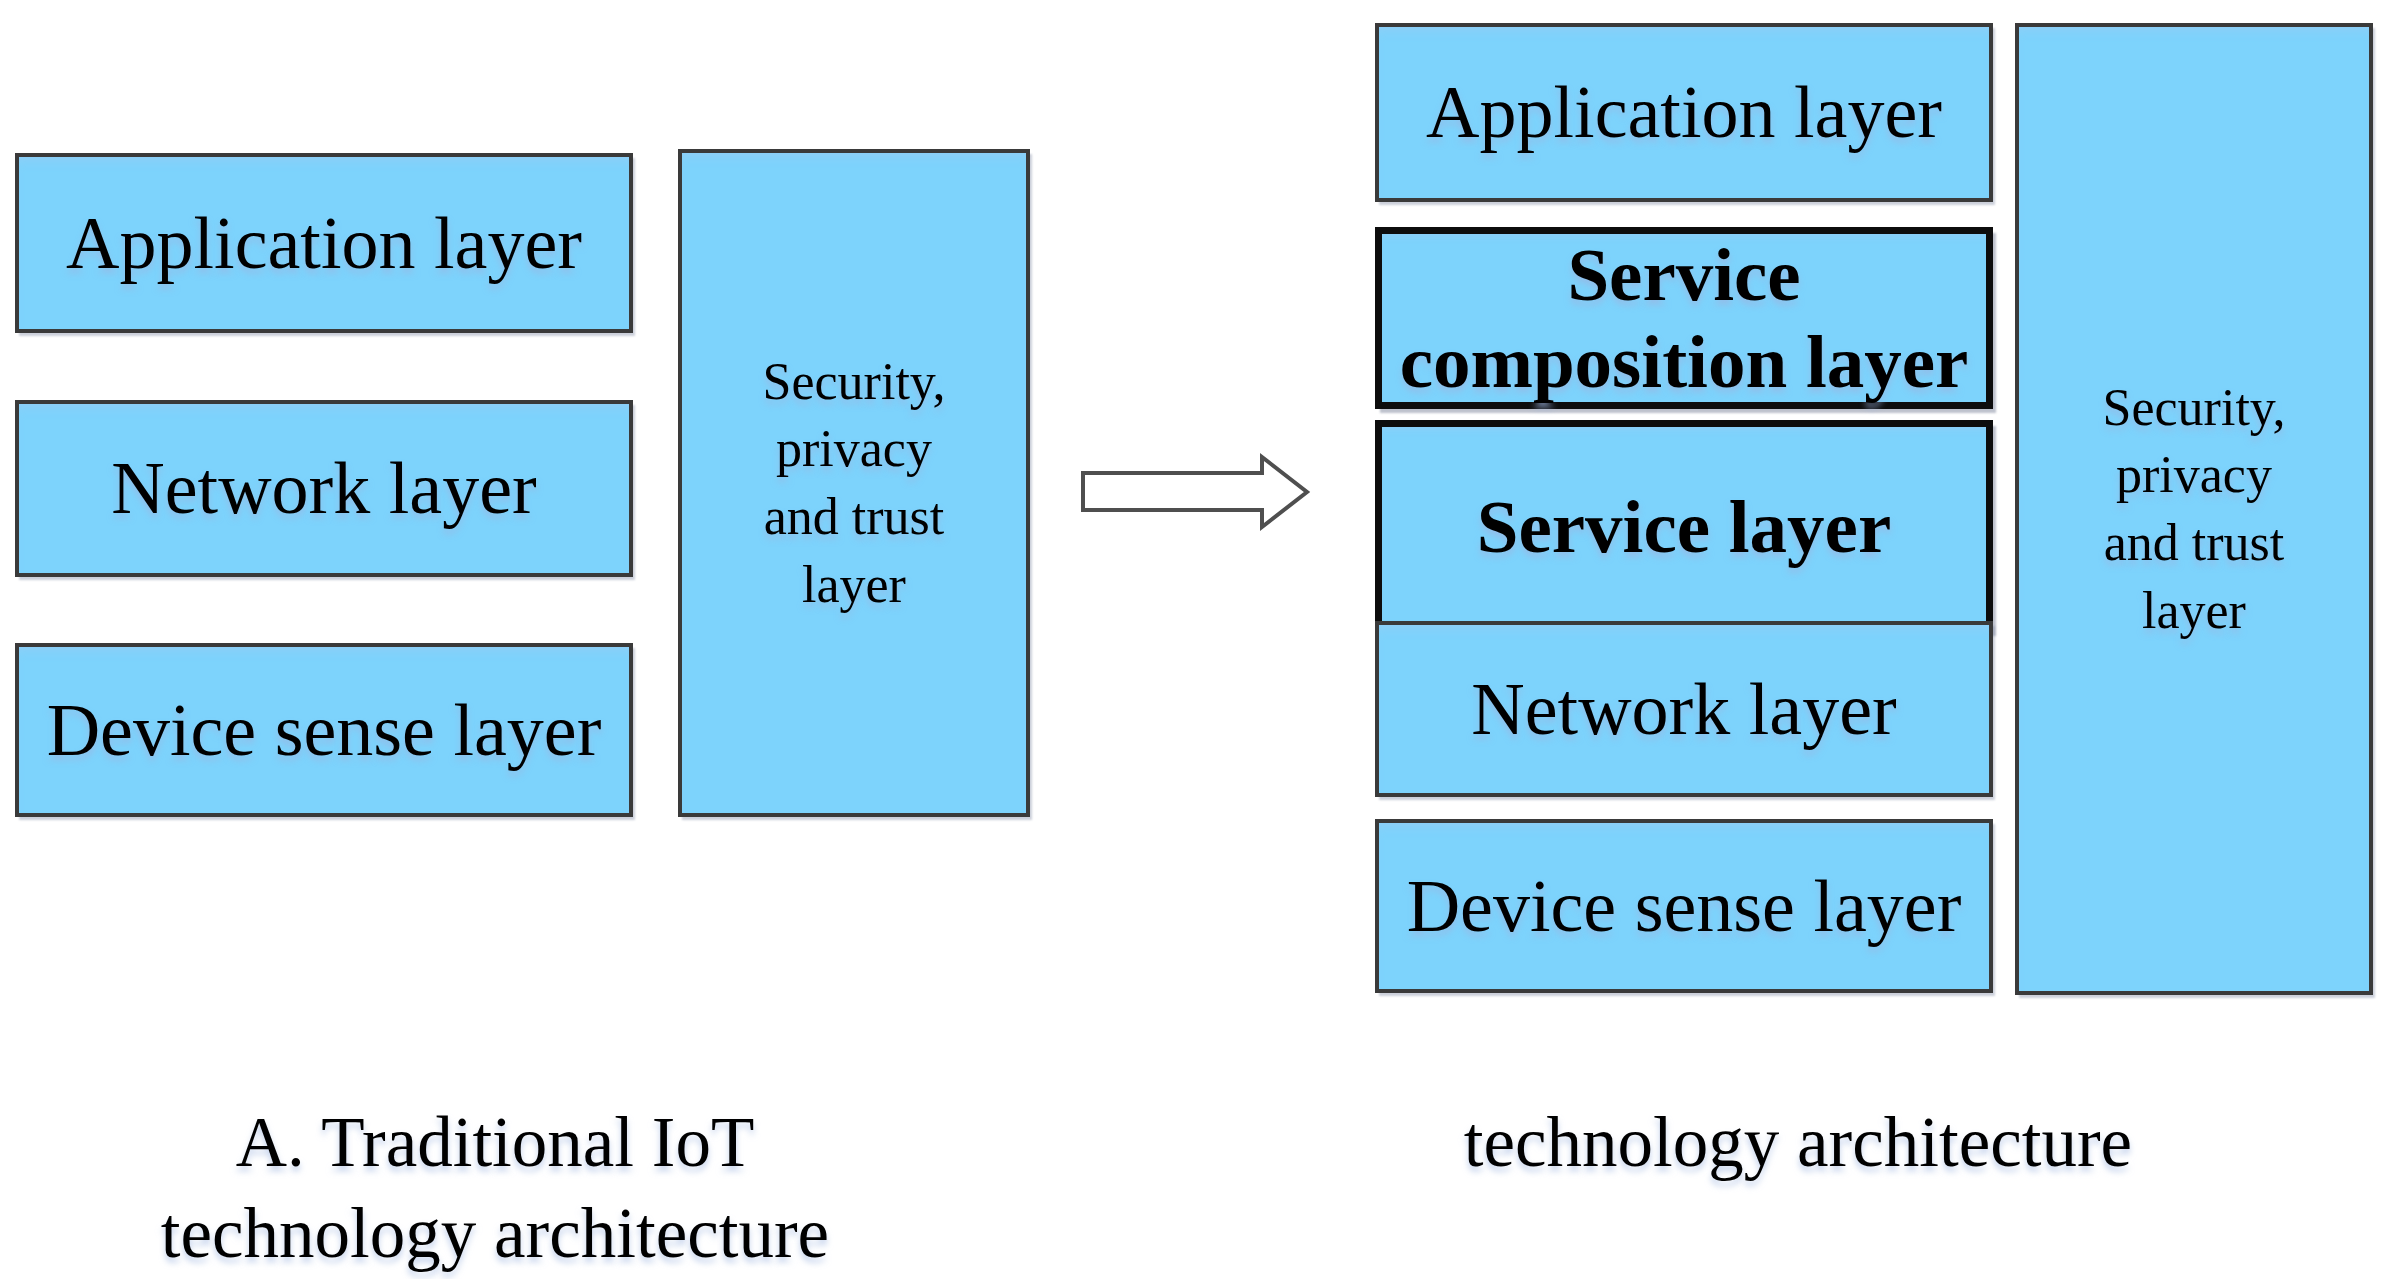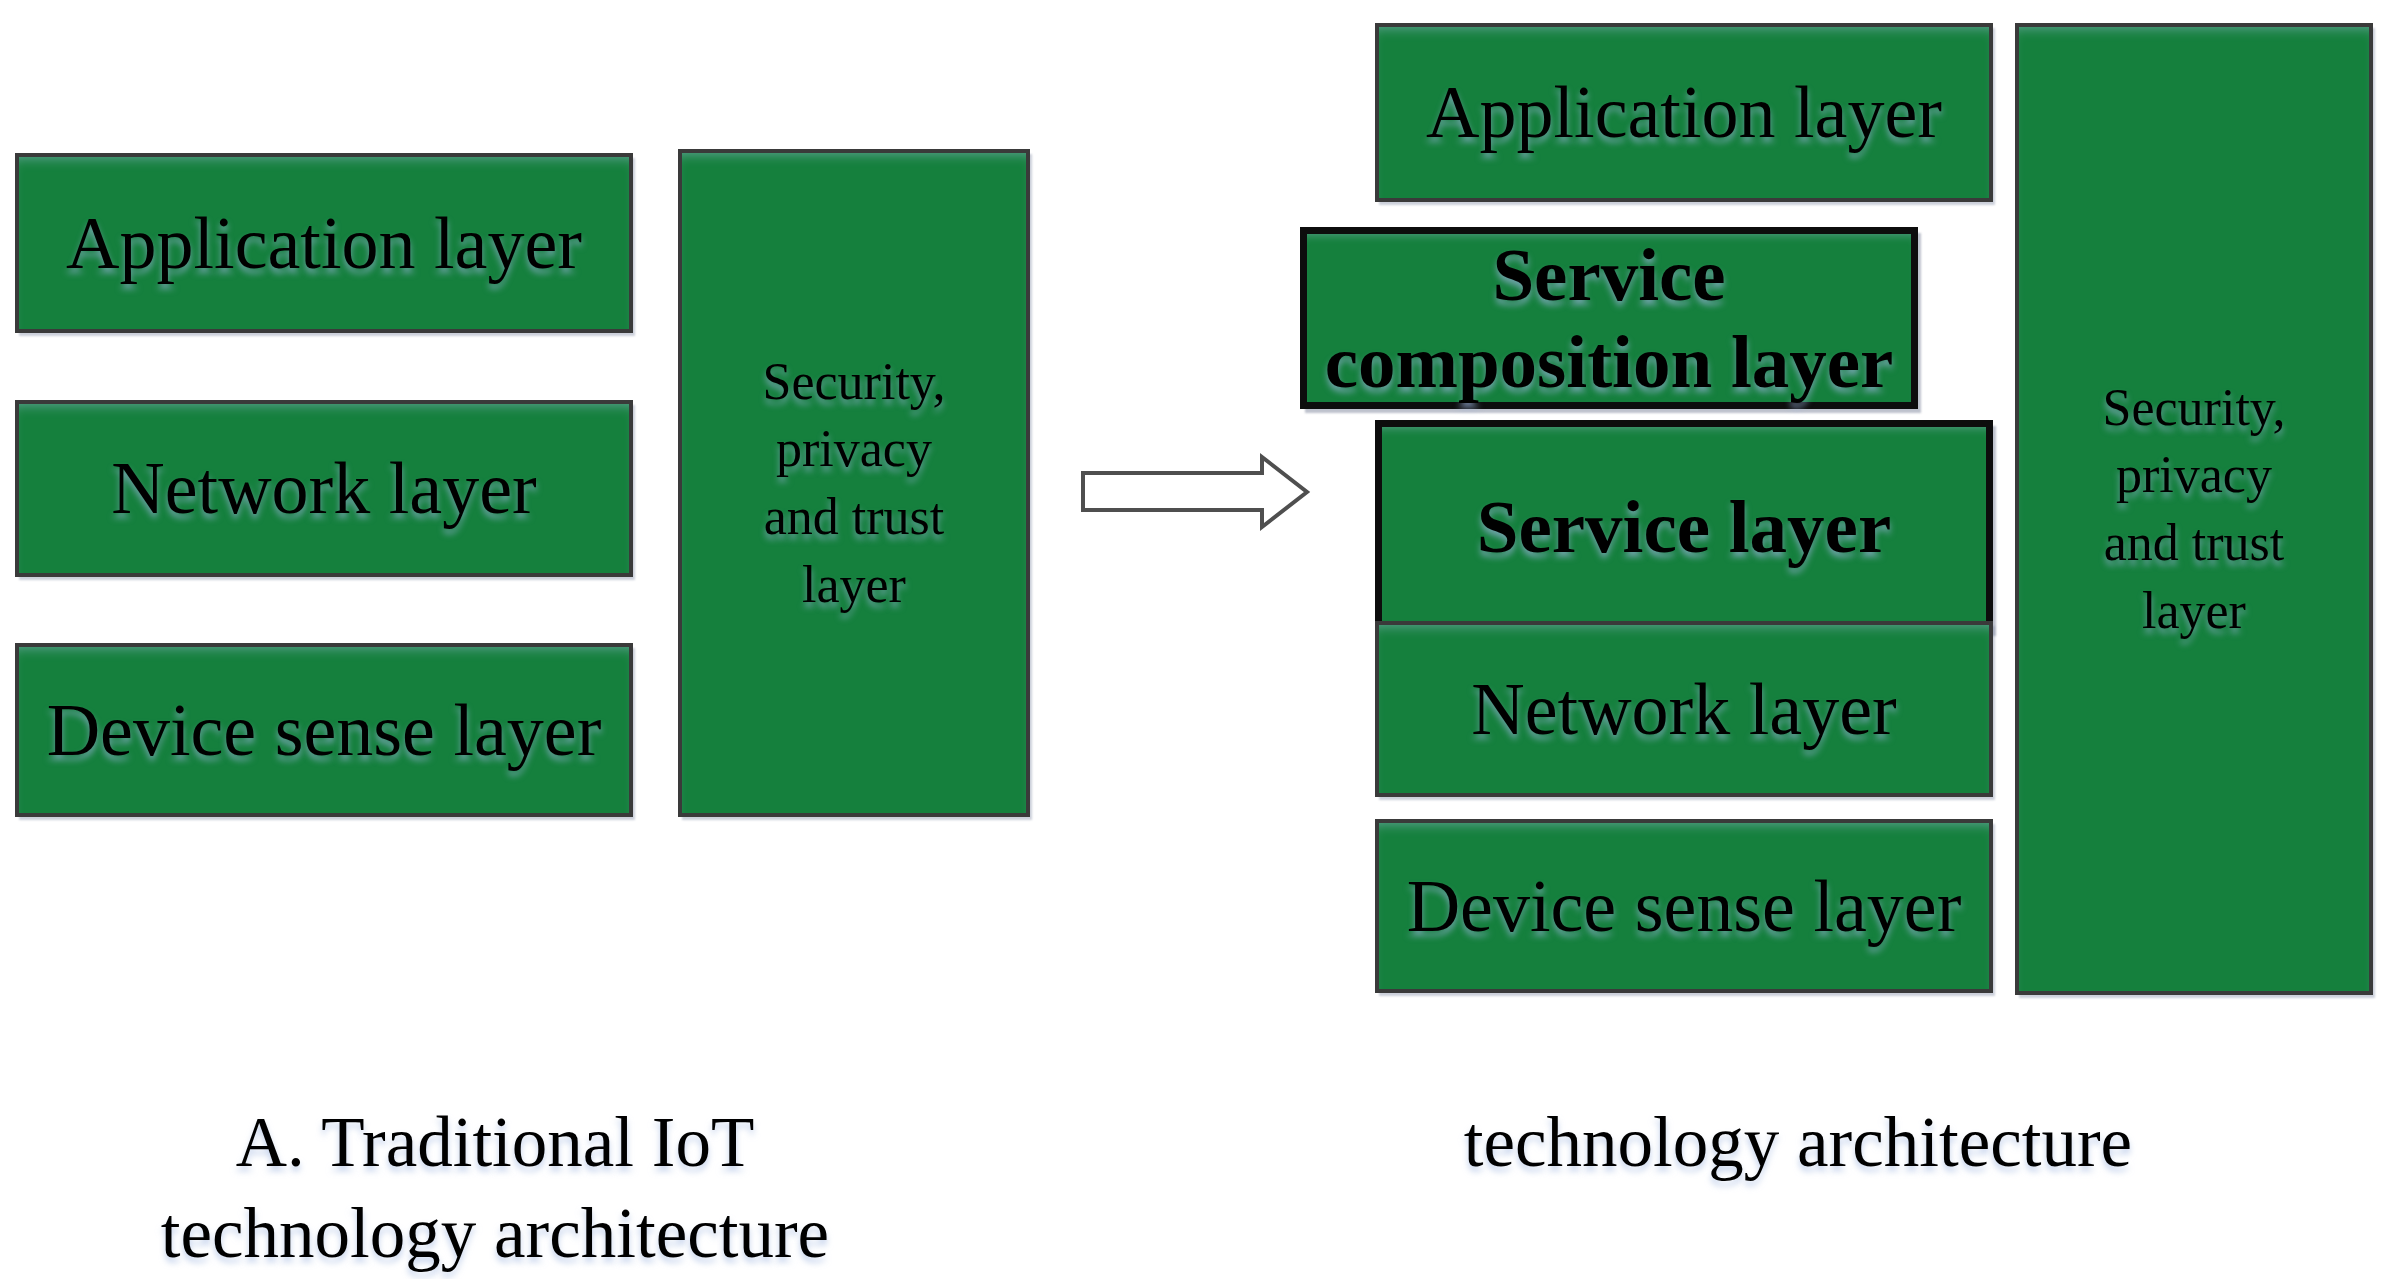--- a/index.html
+++ b/index.html
@@ -7,21 +7,21 @@
     position:relative;
     width:2387px; height:1279px;
     background:#ffffff;
     color:#000;
     font-family:"Liberation Serif","DejaVu Serif",serif;
     overflow:hidden;
   }
   .box {
     position:absolute;
     box-sizing:border-box;
-    background:#15803d;
+    background:#7dd3fc;
     border:4px solid #3a3a3a;
     display:flex;
     align-items:center;
     justify-content:center;
     text-align:center;
     box-shadow:
       3px 4px 2px -1px rgba(120,132,158,0.38),
       inset 0 9px 12px -7px rgba(175,198,240,0.45);
   }
   .box.bold-border {
@@ -79,21 +79,21 @@
   </div>
 
   <svg class="arrow-svg" style="left:1075px; top:445px;" width="245" height="95" viewBox="0 0 245 95" aria-hidden="true">
     <polygon points="8,28 187,28 187,12 232,47 187,82 187,65 8,65" fill="#ffffff" stroke="#4f4f4f" stroke-width="4" stroke-linejoin="miter"></polygon>
   </svg>
 
   <div class="box" style="left:1375px; top:23px; width:618px; height:179px;">
     <span class="label">Application layer</span>
   </div>
 
-  <div class="box bold-border" style="left:1300px; top:227px; width:618px; height:182px;">
+  <div class="box bold-border" style="left:1375px; top:227px; width:618px; height:182px;">
     <span class="label bold">
       <div class="line">Service</div>
       <div class="line">composition layer</div>
     </span>
   </div>
 
   <div class="box bold-border" style="left:1375px; top:420px; width:618px; height:212px;">
     <span class="label bold">Service layer</span>
   </div>
 

